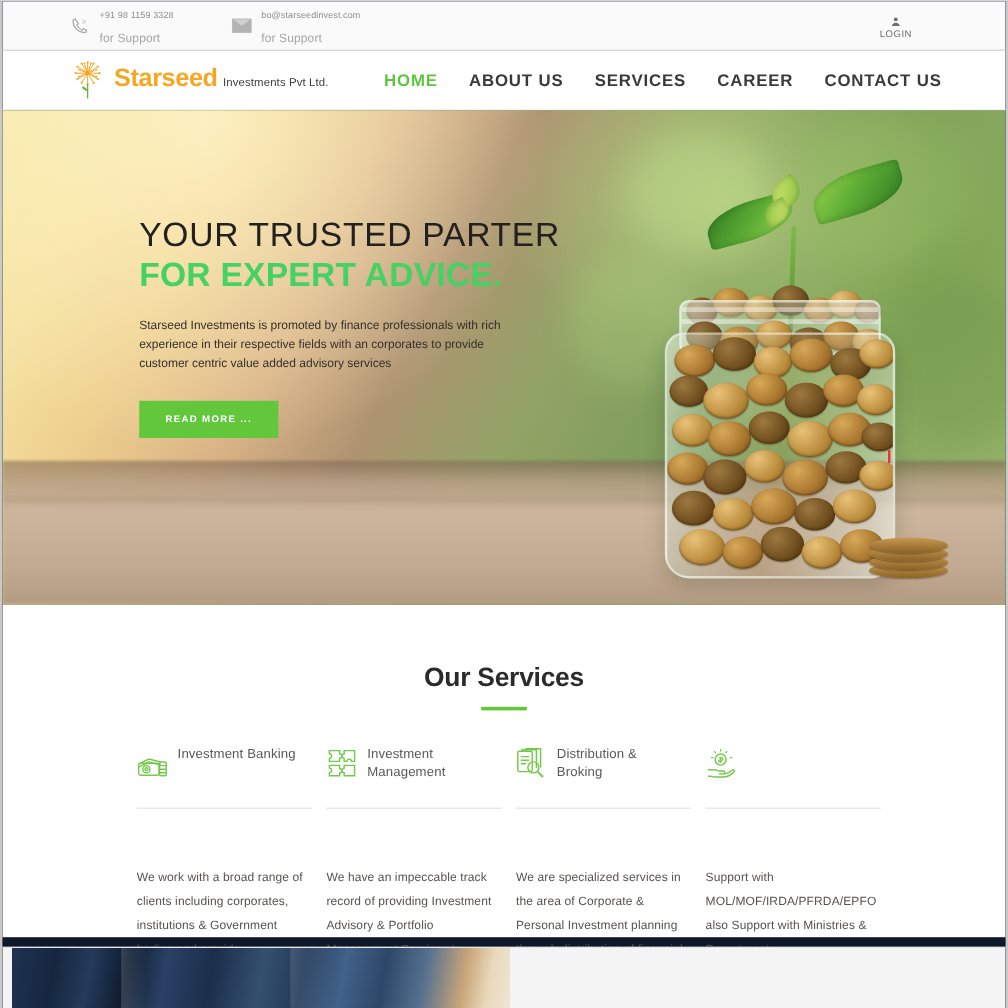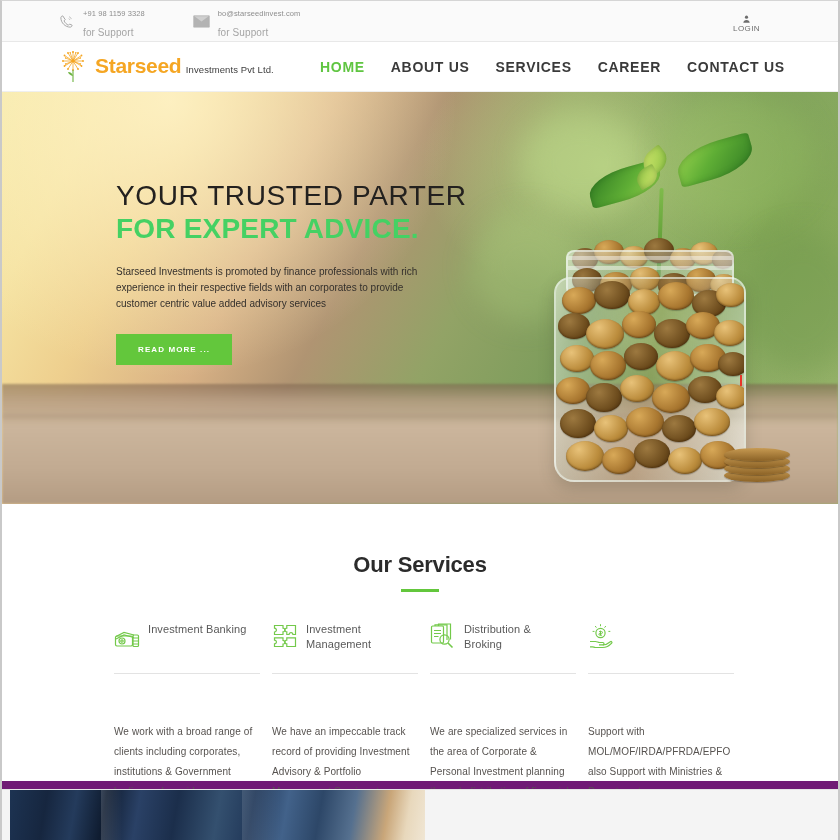--- a/index.html
+++ b/index.html
@@ -4,21 +4,21 @@
 <style>
   * { box-sizing: border-box; margin: 0; padding: 0; }
   html, body {
     width: 840px; height: 840px;
     font-family: "Liberation Sans", sans-serif;
     background: #d8d8d8;
     overflow: hidden;
   }
   .page {
     width: 840px; height: 840px;
-    background: #701a75;
+    background: #0f172a;
     position: relative;
     border-left: 2px solid #c9c9c9;
     border-right: 2px solid #c9c9c9;
     border-top: 1px solid #d5d5d5;
     overflow: hidden;
   }
 
   
   .topbar {
     height: 41px;

